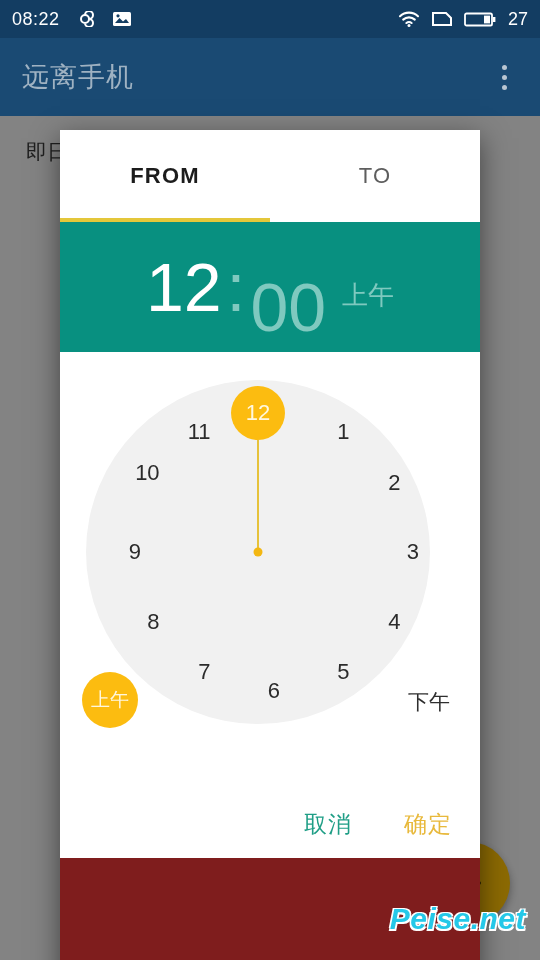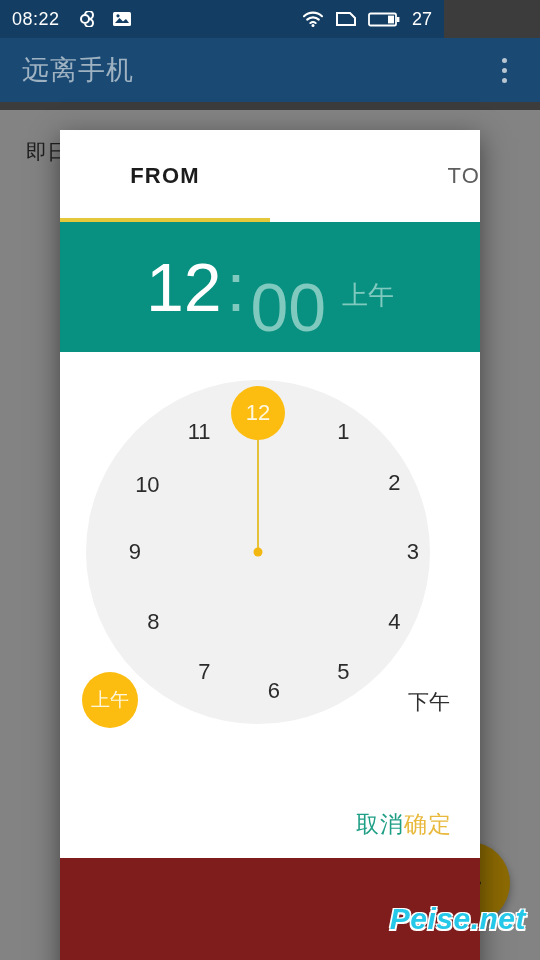--- a/index.html
+++ b/index.html
@@ -5,32 +5,32 @@
   * { margin:0; padding:0; box-sizing:border-box; }
   html, body {
     width:540px; height:960px;
     font-family:"Liberation Sans","DejaVu Sans",sans-serif;
     overflow:hidden;
   }
   body { position:relative; background:#6e6e6e; }
 
   
   #status-bar{
-    position:absolute; left:0; top:0; width:444px; height:38px;
+    position:absolute; left:0; top:0; width:540px; height:38px;
     background:#133d62; color:#ffffff;
     display:flex; align-items:center; padding:0 12px;
   }
   #status-clock{ font-size:18px; letter-spacing:.5px; }
   .sb-left-icons{ display:flex; align-items:center; gap:12px; margin-left:14px; }
   .sb-right{ margin-left:auto; display:flex; align-items:center; gap:11px; }
   #battery-level{ font-size:18px; margin-left:1px; }
 
   
   #app-bar{
-    position:absolute; left:0; top:38px; width:540px; height:64px;
+    position:absolute; left:0; top:38px; width:540px; height:78px;
     background:#1a4a73;
     display:flex; align-items:center; padding:0 22px;
   }
   #app-title{ color:#9fb2c2; font-size:27px; letter-spacing:1px; }
   #overflow-menu{
     margin-left:auto; width:28px; height:34px;
     display:flex; flex-direction:column; align-items:center; justify-content:center; gap:5px;
   }
   #overflow-menu i{ display:block; width:5px; height:5px; border-radius:50%; background:#b9c6d2; }
 
@@ -74,21 +74,21 @@
     overflow:hidden;
   }
   #tab-bar{
     position:relative; height:92px; background:#ffffff;
     display:flex; align-items:center;
   }
   .tab{
     flex:1; text-align:center; font-size:22px; letter-spacing:1.2px;
   }
   .tab.active{ color:#1c1c1c; font-weight:bold; }
-  .tab.inactive{ color:#5e5e5e;text-align:right; }
+  .tab.inactive{ color:#5e5e5e; }
   #tab-indicator{
     position:absolute; left:0; bottom:0; width:210px; height:4px;
     background:#e4c73a;
   }
 
   #time-header{
     height:130px; background:#089080;
     display:flex; align-items:center; justify-content:center;
   }
   #time-header .hours{
@@ -139,21 +139,21 @@
     background:#fcbc10; color:#fff7dd; font-size:19px;
     display:flex; align-items:center; justify-content:center;
   }
   #pm-button{
     position:absolute; right:30px; top:336px;
     font-size:21px; color:#2e2e2e;
   }
 
   #dialog-actions{
     position:absolute; right:28px; bottom:18px;
-    display:flex; align-items:center; text-align:right;
+    display:flex; align-items:center; gap:52px;text-align:right;
   }
   #cancel-button{ font-size:23px; color:#1f9e86; letter-spacing:1px; }
   #ok-button{ font-size:23px; color:#e8b93c; letter-spacing:1px; }
 </style>
 </head>
 <body>
 
 <div id="app-content">
   <div id="content-line">即日起生效</div>
   <div id="fab">
@@ -235,18 +235,18 @@
     </div>
   <div class="clock-number" style="left: 267.5px; top: 79.6225px;">1</div>
       <div class="clock-number" style="left: 318.378px; top: 130.5px;">2</div>
       <div class="clock-number" style="left: 337px; top: 200px;">3</div>
       <div class="clock-number" style="left: 318.378px; top: 269.5px;">4</div>
       <div class="clock-number" style="left: 267.5px; top: 320.378px;">5</div>
       <div class="clock-number" style="left: 198px; top: 339px;">6</div>
       <div class="clock-number" style="left: 128.5px; top: 320.378px;">7</div>
       <div class="clock-number" style="left: 77.6225px; top: 269.5px;">8</div>
       <div class="clock-number" style="left: 59px; top: 200px;">9</div>
-      <div class="clock-number" style="left: 77.6225px; top: 133px;">10</div>
+      <div class="clock-number" style="left: 77.6225px; top: 121px;">10</div>
       <div class="clock-number" style="left: 128.5px; top: 79.6225px;">11</div>
     </div>
 </div>
 
 <div id="watermark">Peise.net</div>
 
 </body></html>

